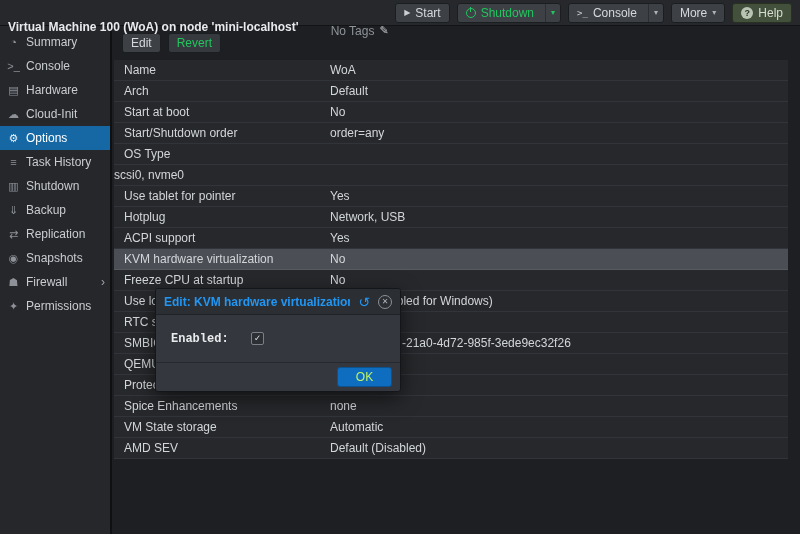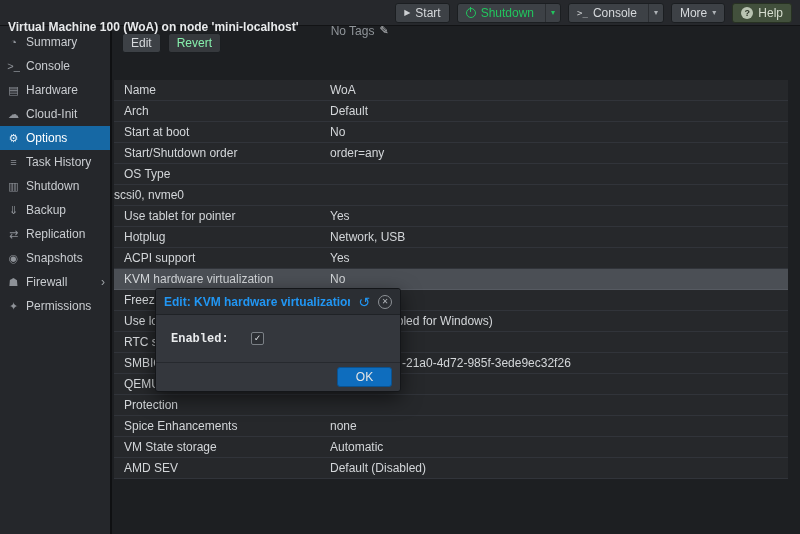--- a/index.html
+++ b/index.html
@@ -55,24 +55,24 @@
   .side-item .icon { width: 13px; flex: none; text-align: center; color: #8e9298; font-size: 11px; }
   .side-item.selected { background: #1668a4; color: #ffffff; }
   .side-item.selected .icon { color: #e8f1f9; }
   .side-item .chev { position: absolute; right: 5px; color: #9da1a6; font-size: 12px; }
 
   
   .toolbar {
     position: absolute; left: 114px; top: 26px; right: 0; height: 34px;
     display: flex; align-items: center; gap: 7px; padding-left: 8px; background: #1d1f22;
   }
-  .btn.disabled { color: #86efac; background: #36393d; cursor: default; }
-
-  
-  .grid { position: absolute; left: 114px; top: 60px; right: 12px; z-index: 1; margin-top: 20px; }
+  .btn.disabled { color: #22c55e; background: #36393d; cursor: default; }
+
+  
+  .grid { position: absolute; left: 114px; top: 60px; right: 12px; z-index: 1; }
   .row { height: 21px; display: flex; background: #26282b; border-bottom: 1px solid #31343a; cursor: pointer; }
   .row .lbl { width: 216px; padding-left: 10px; display: flex; align-items: center; white-space: nowrap; overflow: hidden; }
   .row .val { flex: 1; display: flex; align-items: center; white-space: nowrap; overflow: hidden; }
   .row.selected { background: #4b4f55; border-bottom-color: #565a61; }
   .grid .row:nth-child(14) .val { padding-left: 72px; }
 
   
   .dialog {
     position: absolute; left: 155px; top: 288px; width: 246px; height: 104px;
     background: #34373d; border: 1px solid #141619; border-radius: 3px;
@@ -96,21 +96,21 @@
     width: 13px; height: 13px; background: #2c2f34; border: 1px solid #7b8086; border-radius: 2px;
     color: #d9dcdf; font-size: 10px; line-height: 1; display: flex; align-items: center; justify-content: center; cursor: pointer;
   }
   .dlg-footer {
     flex: none; height: 29px; border-top: 1px solid #26292e;
     display: flex; align-items: center; justify-content: flex-end; padding-right: 8px;
     border-radius: 0 0 3px 3px;
   }
   .ok-btn {
     height: 20px; min-width: 55px; background: #0e6dbe; border: 1px solid #0a5290;
-    border-radius: 3px; color: #e5e5e5; display: flex; align-items: center; justify-content: center; cursor: pointer;
+    border-radius: 3px; color: #bef264; display: flex; align-items: center; justify-content: center; cursor: pointer;
   }
 </style>
 </head>
 <body>
 
 <div class="header">
   <span class="header-title">Virtual Machine 100 (WoA) on node 'mini-localhost'</span>
   <span class="tags">
     <span>No Tags</span>
     <span class="pencil">✎</span>

